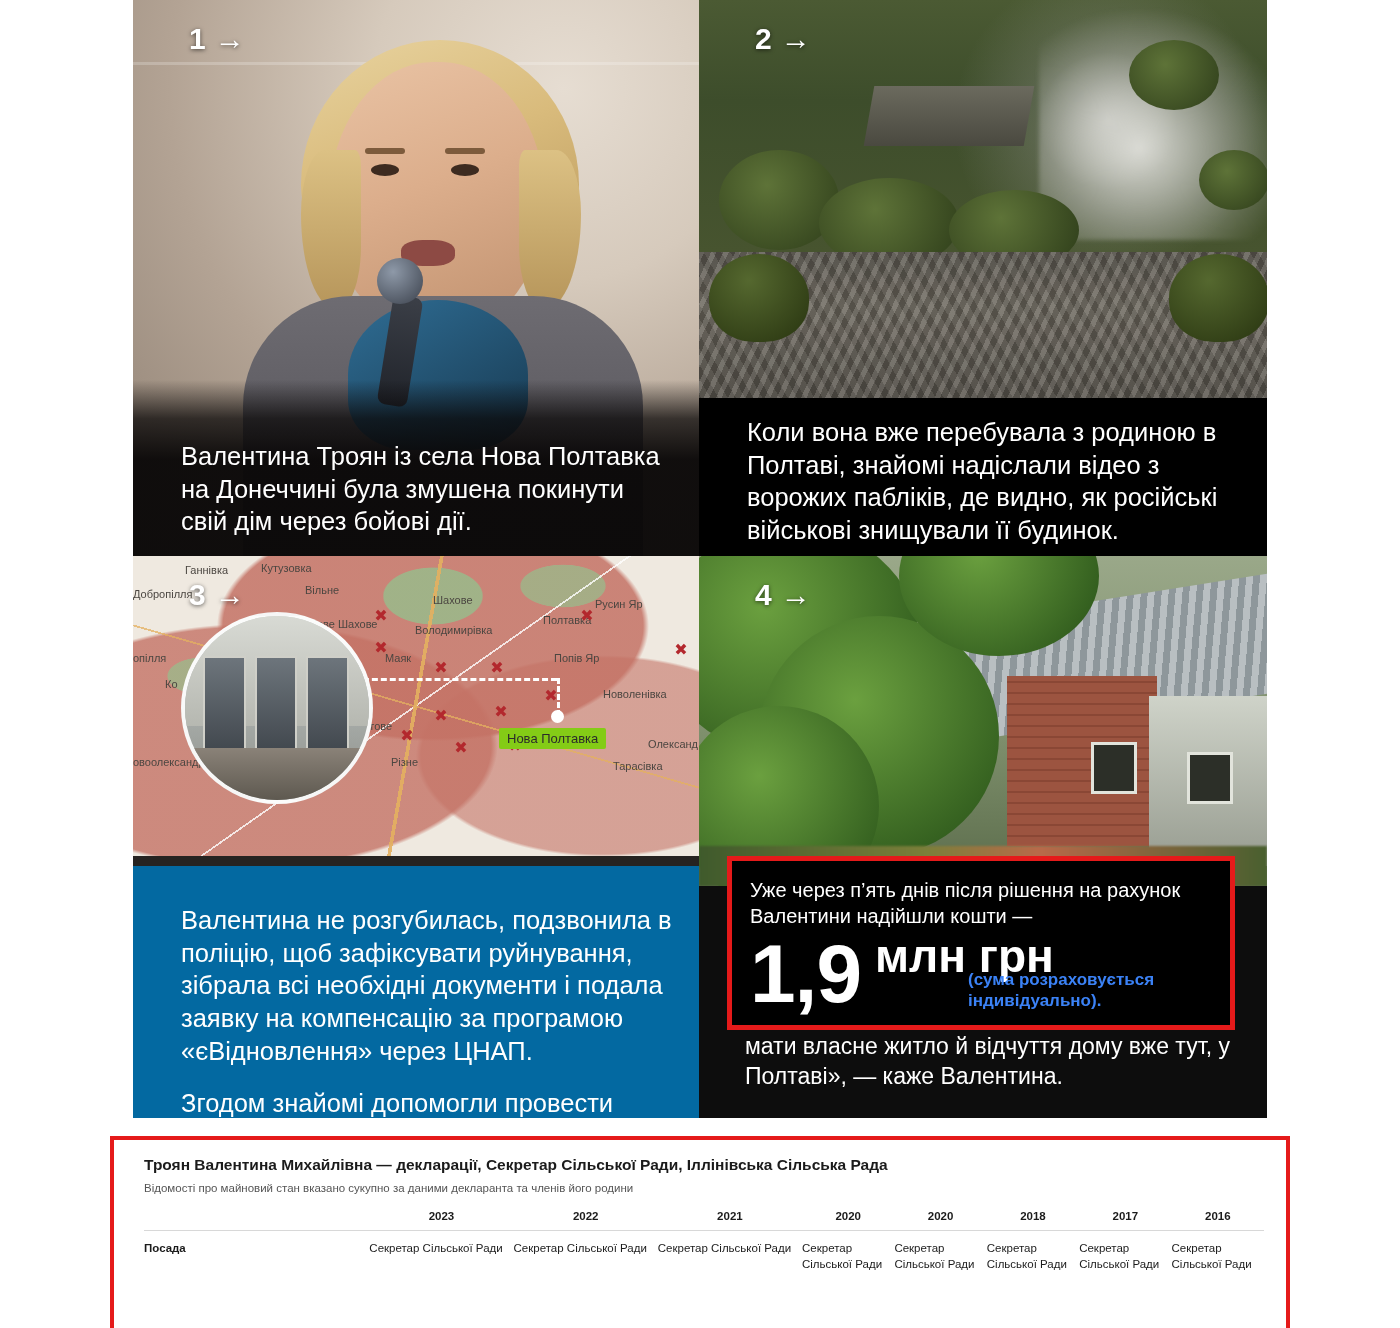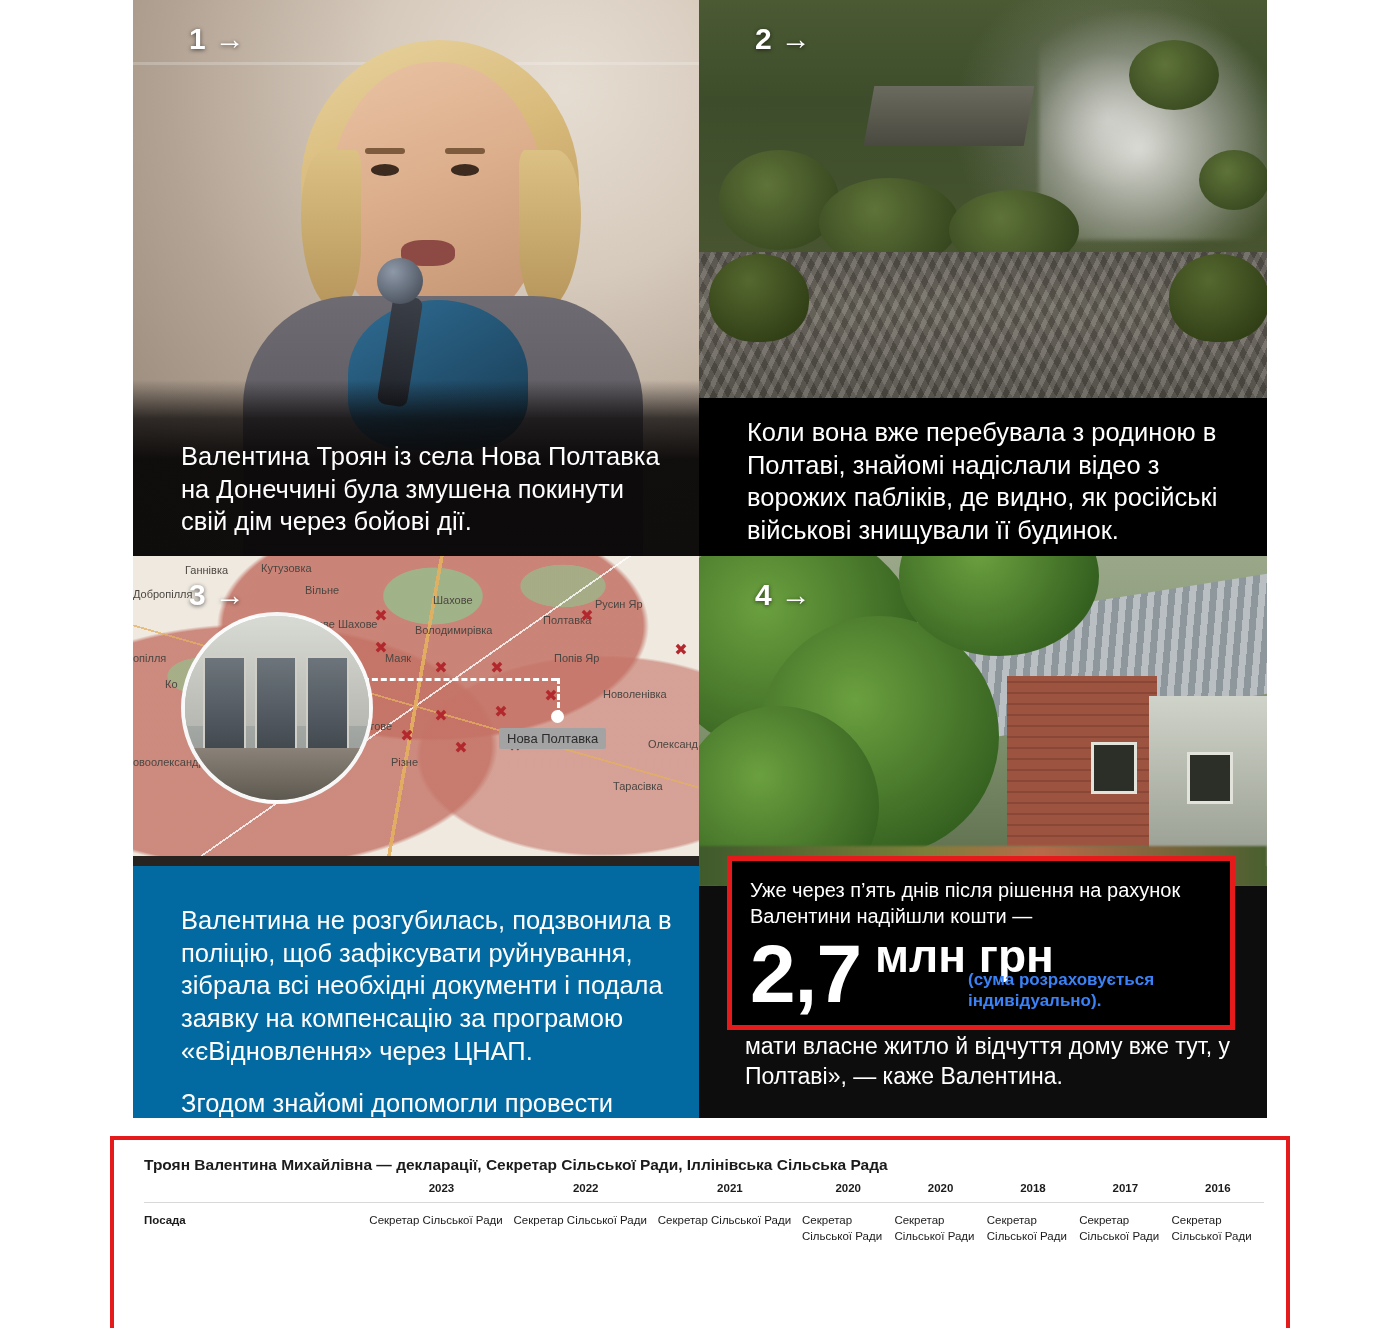--- a/index.html
+++ b/index.html
@@ -198,21 +198,21 @@
     position:absolute; border-top:3px dashed #ffffff; height:0;
   }
   .dash-v {
     position:absolute; border-left:3px dashed #ffffff; width:0;
   }
   .loc-dot {
     position:absolute; width:13px;height:13px;border-radius:50%;
     background:#ffffff; border:2px solid #ffffff;
   }
   .loc-label {
-    position:absolute; background:#a3a3a3; color:#2b2b2b;
+    position:absolute; background:#84cc16; color:#2b2b2b;
     font-size:13px; padding:3px 8px; border-radius:2px; white-space:nowrap;
   }
   .photo-circle {
     position:absolute; left:48px; top:56px; width:192px; height:192px;
     border-radius:50%; overflow:hidden;
     border:4px solid rgba(255,255,255,.92);
     background: linear-gradient(180deg,#cfd3cf 0%, #a9aeab 50%, #8d8f89 100%);
   }
   .pc-wall {
     position:absolute; left:0; top:0; width:100%; height:60%;
@@ -392,21 +392,21 @@
         <div class="map-name" style="left:410px;top:58px;">Полтавка</div>
         <div class="map-name" style="left:462px;top:42px;">Русин Яр</div>
         <div class="map-name" style="left:252px;top:96px;">Маяк</div>
         <div class="map-name" style="left:408px;top:96px;padding-left:13px;">Попів Яр</div>
         <div class="map-name" style="left:0px;top:96px;">опілля</div>
         <div class="map-name" style="left:470px;top:132px;">Новоленівка</div>
         <div class="map-name" style="left:32px;top:122px;">Ко</div>
         <div class="map-name" style="left:224px;top:164px;">Котове</div>
         <div class="map-name" style="left:258px;top:200px;">Різне</div>
         <div class="map-name" style="left:515px;top:182px;">Олександ</div>
-        <div class="map-name" style="left:480px;top:224px;">Тарасівка</div>
+        <div class="map-name" style="left:480px;top:204px;">Тарасівка</div>
         <div class="map-name" style="left:0px;top:200px;">овоолександр</div>
 
         <div class="map-x" style="left:240px;top:84px;"></div>
         <div class="map-x" style="left:300px;top:104px;"></div>
         <div class="map-x" style="left:356px;top:104px;"></div>
         <div class="map-x" style="left:410px;top:132px;"></div>
         <div class="map-x" style="left:360px;top:148px;"></div>
         <div class="map-x" style="left:300px;top:152px;"></div>
         <div class="map-x" style="left:266px;top:172px;"></div>
         <div class="map-x" style="left:320px;top:184px;"></div>
@@ -450,34 +450,35 @@
         <div class="foliage" style="left:200px;top:-60px;width:200px;height:160px;"></div>
         <div class="flower-strip"></div>
       </div>
       <div class="step-label">
         <span>4</span><span class="arrow">→</span>
       </div>
 
       <div class="money-box">
         <p class="money-intro">Уже через п’ять днів після рішення на рахунок Валентини надійшли кошти —</p>
         <div class="money-row">
-          <span class="money-amount">2,7</span>
+          <span class="money-amount">1,9</span>
           <span class="money-unit">млн грн</span>
         </div>
         <div class="money-note">(сума розраховується індивідуально).</div>
       </div>
 
       <div class="quote">«Для мене й моєї родини це — можливість мати власне житло й відчуття дому вже тут, у Полтаві», — каже Валентина.</div>
     </div>
 
   </div>
 
   <div class="decl-wrap">
     <div class="decl-inner">
       <div class="decl-title">Троян Валентина Михайлівна — декларації, Секретар Сільської Ради, Іллінівська Сільська Рада</div>
+      <div class="decl-sub">Відомості про майновий стан вказано сукупно за даними декларанта та членів його родини</div>
       <table class="decl">
         <thead>
           <tr>
             <th class="first"></th>
             <th class="col-wide">2023</th>
             <th class="col-wide">2022</th>
             <th class="col-wide">2021</th>
             <th class="col-narrow">2020</th>
             <th class="col-narrow">2020</th>
             <th class="col-narrow">2018</th>

